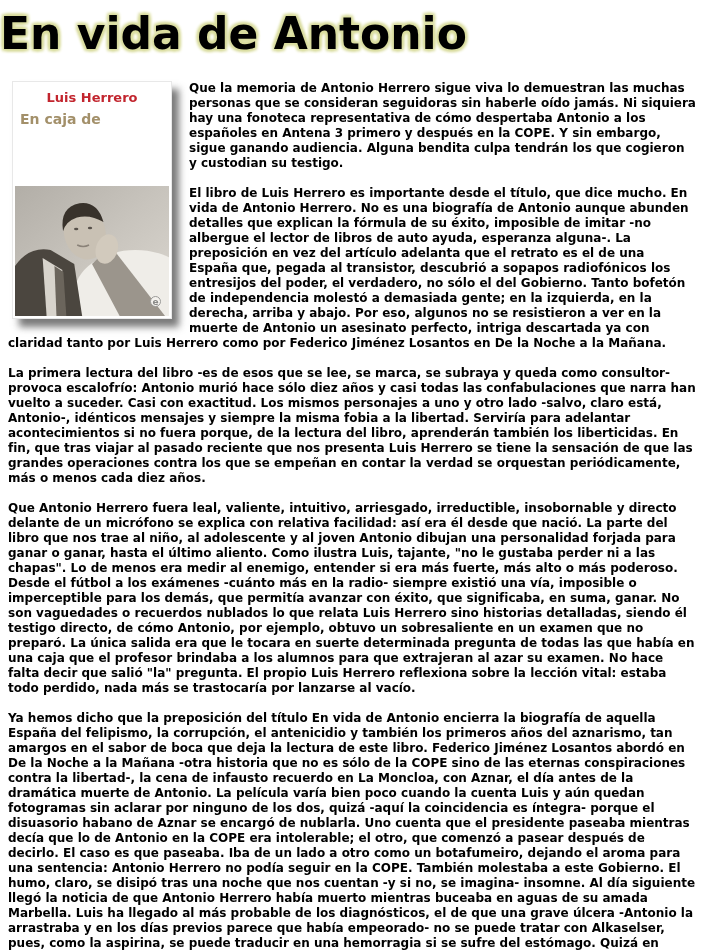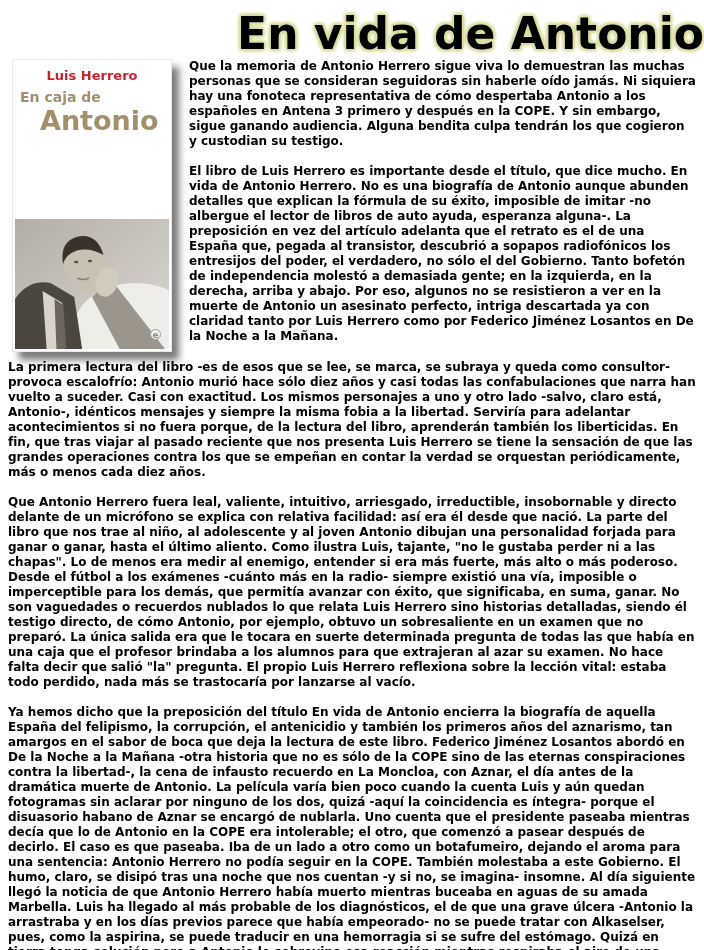--- a/index.html
+++ b/index.html
@@ -6,27 +6,27 @@
   html, body { background: #ffffff; }
   body {
     width: 704px;
     font-family: "DejaVu Sans", "Liberation Sans", sans-serif;
     color: #000;
   }
   .page { width: 704px; min-height: 950px; background: #fff; }
 
   
   .page-title {
-    text-align: right;
+    text-align: left;
     font-size: 44px;
     font-weight: bold;
     letter-spacing: 0px;
     color: #000;
     padding-top: 8px;
-    margin-bottom: 0;
+    margin-bottom: 22px;
     text-shadow: 2px 2px 3px #d9dc9e, -2px -2px 3px #d9dc9e,
                  2px -2px 3px #d9dc9e, -2px 2px 3px #d9dc9e,
                  0 0 5px #e3e5ae;
   }
 
   
   .content { padding: 0 8px; }
 
   .body-para {
     font-size: 12px;
@@ -34,21 +34,21 @@
     font-weight: bold;
     margin-bottom: 15px;
     text-align: left;
   }
   .clear-float { clear: both; }
 
   
   .cover {
     float: left;
     width: 160px;
-    height: 293px;
+    height: 238px;
     background: #ffffff;
     position: relative;
     margin: 0 17px 8px 4px;
     box-shadow: 7px 8px 7px rgba(35,35,35,0.6);
     border: 1px solid #e8e8e8;
     overflow: hidden;
   }
   .cover-author {
     text-align: center;
     color: #c2252e;
@@ -103,21 +103,20 @@
 
 <div class="page">
 
   <h1 class="page-title">En vida de Antonio</h1>
 
   <div class="content">
 
     <div class="cover">
       <div class="cover-author">Luis Herrero</div>
       <div class="cover-t1">En caja de</div>
-      <div class="cover-t2">Antonio</div>
       <div class="cover-photo">
         <svg viewBox="0 0 156 130" preserveAspectRatio="none">
           <defs>
             <linearGradient id="pbg" x1="0" y1="0" x2="1" y2="1">
               <stop offset="0" stop-color="#b2aea7"></stop>
               <stop offset="0.5" stop-color="#c8c4bd"></stop>
               <stop offset="1" stop-color="#dcd8d1"></stop>
             </linearGradient>
           </defs>
           <rect width="156" height="130" fill="url(#pbg)"></rect>

